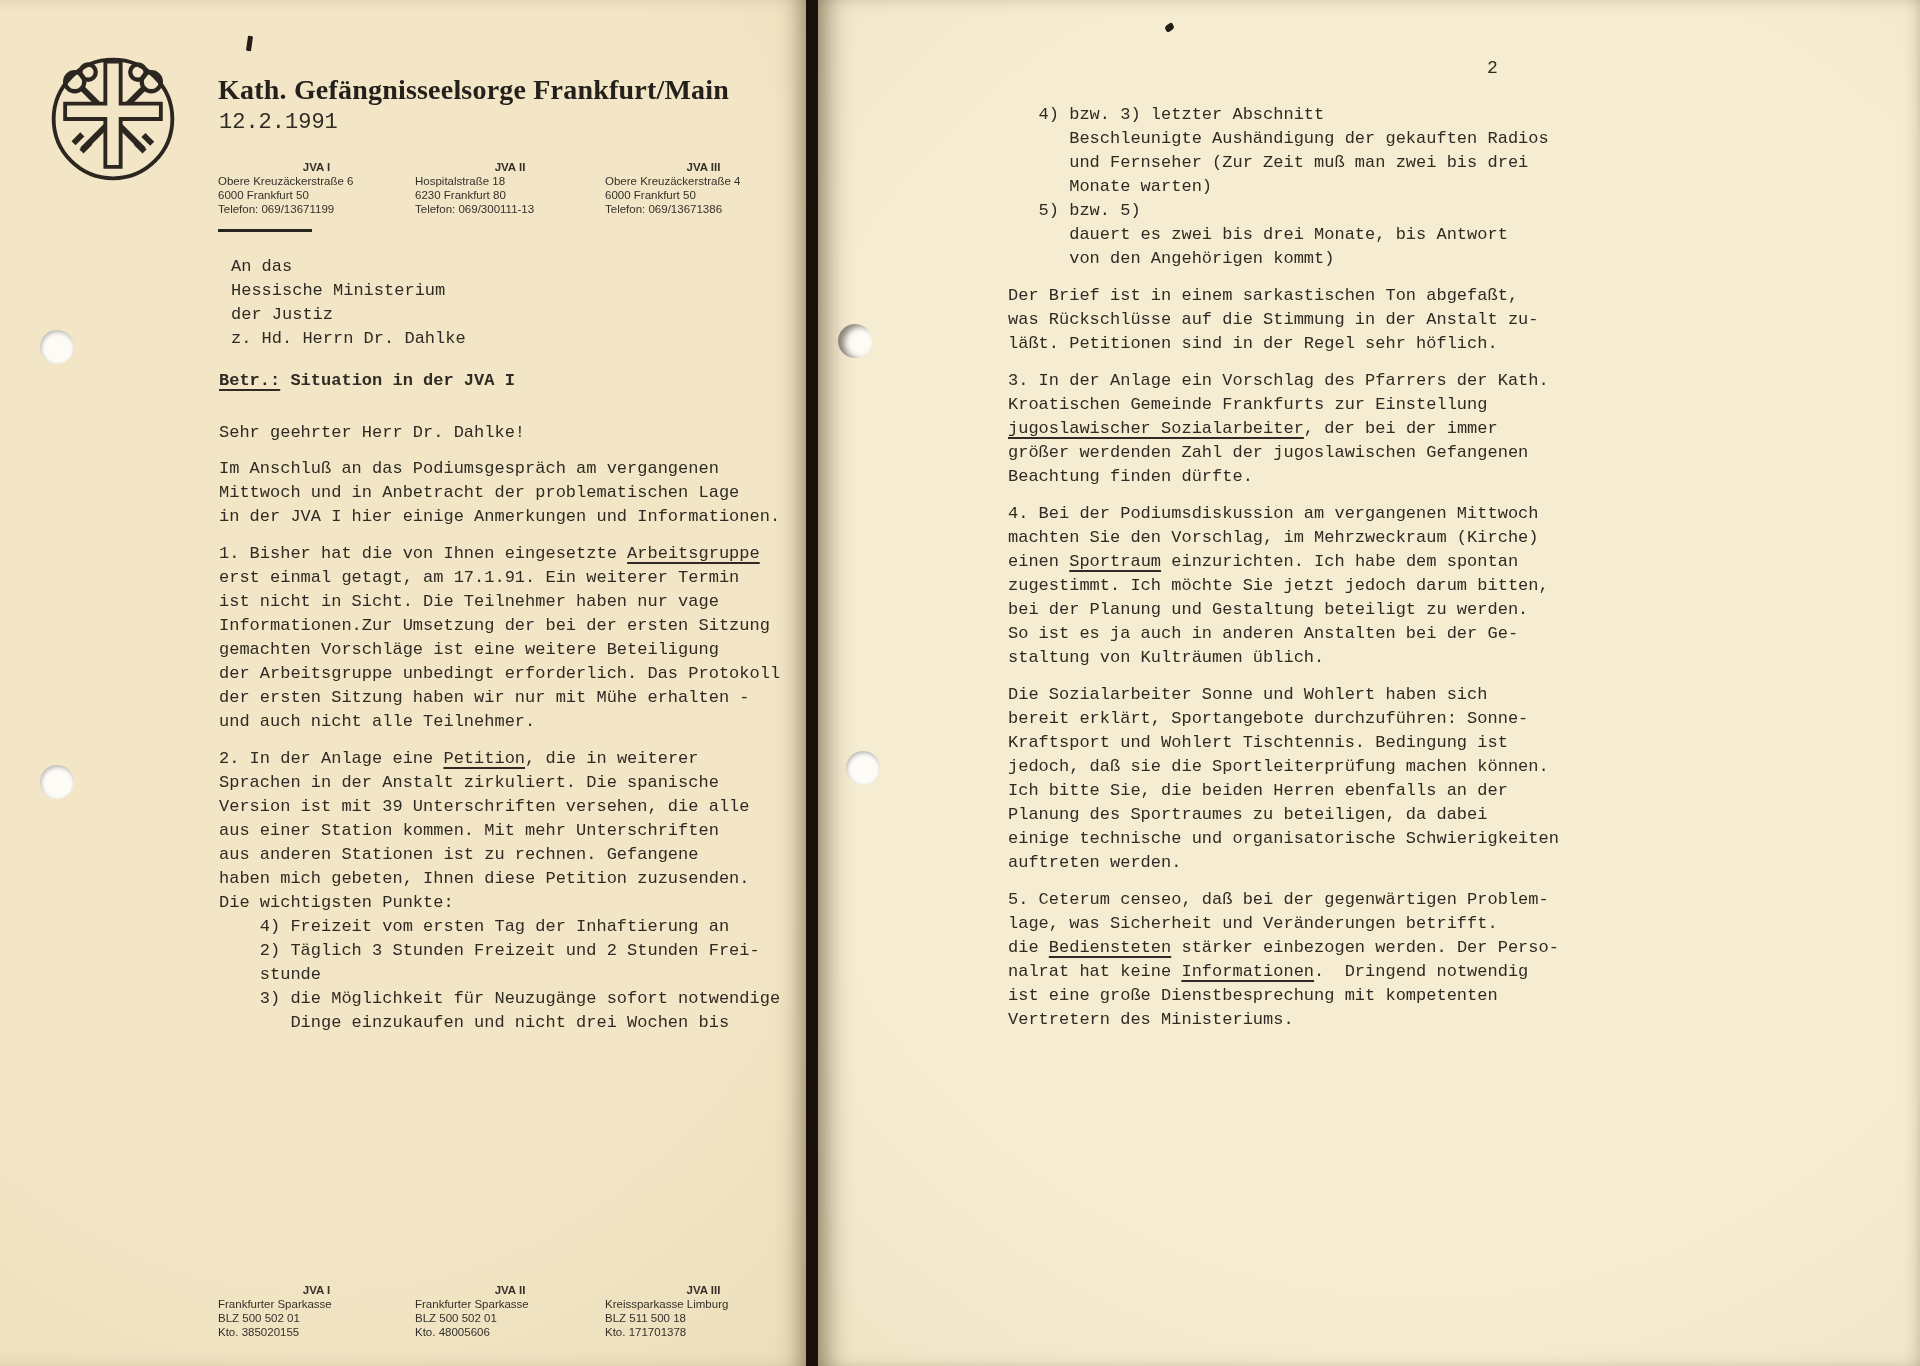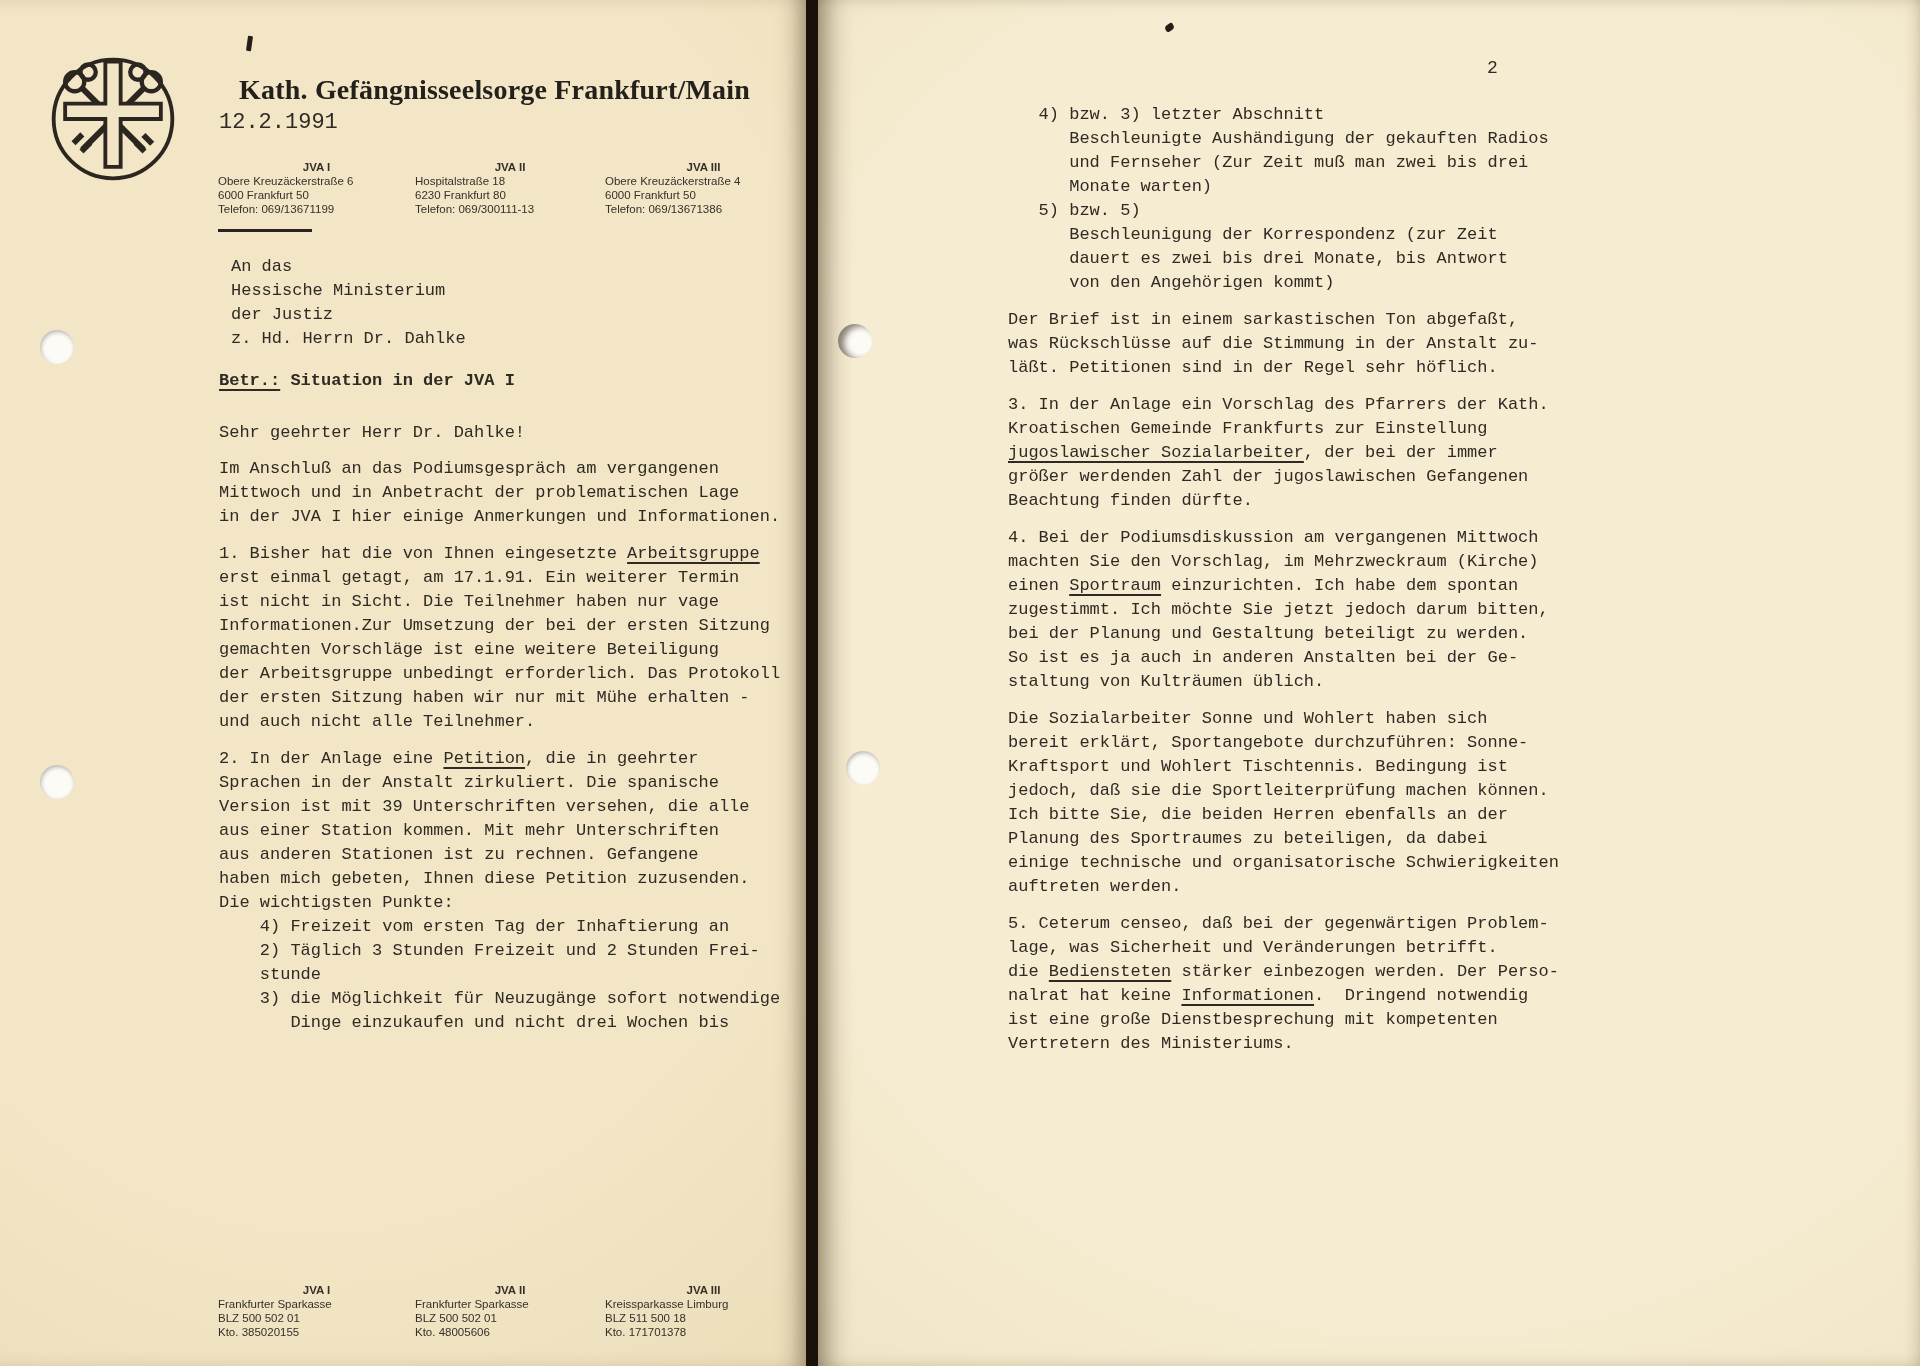--- a/index.html
+++ b/index.html
@@ -32,21 +32,21 @@
   .page-left  .hole-2 { left:40px; top:765px; }
   .page-right .hole-1 { left:20px; top:324px; box-shadow: inset 6px 2px 6px rgba(40,25,10,.55); }
   .page-right .hole-2 { left:28px; top:751px; }
 
   .logo { position:absolute; left:46px; top:52px; }
 
   .title {
     position:absolute; left:218px; top:74px;
     font-family:"Liberation Serif", serif;
     font-weight:700; font-size:28px; color:#24201c;
-    letter-spacing:0.2px; white-space:nowrap;margin-left:21px;
+    letter-spacing:0.2px; white-space:nowrap;
   }
   .mono { font-family:"Liberation Mono","DejaVu Sans Mono",monospace; color:#2f2a23; }
   .date { position:absolute; left:219px; top:110px; font-size:22px; }
 
   .addresses, .footer {
     position:absolute; left:218px; display:flex;
     font-size:11.5px; line-height:14px; color:#35302a;
   }
   .addresses { top:160px; }
   .footer    { top:1283px; }
@@ -150,21 +150,21 @@
           <div class="line"><span>1. Bisher hat die von Ihnen eingesetzte </span><span class="u">Arbeitsgruppe</span></div>
           <div class="line">erst einmal getagt, am 17.1.91. Ein weiterer Termin</div>
           <div class="line">ist nicht in Sicht. Die Teilnehmer haben nur vage</div>
           <div class="line">Informationen.Zur Umsetzung der bei der ersten Sitzung</div>
           <div class="line">gemachten Vorschläge ist eine weitere Beteiligung</div>
           <div class="line">der Arbeitsgruppe unbedingt erforderlich. Das Protokoll</div>
           <div class="line">der ersten Sitzung haben wir nur mit Mühe erhalten -</div>
           <div class="line">und auch nicht alle Teilnehmer.</div>
         </div>
         <div class="block">
-          <div class="line"><span>2. In der Anlage eine </span><span class="u">Petition</span><span>, die in geehrter</span></div>
+          <div class="line"><span>2. In der Anlage eine </span><span class="u">Petition</span><span>, die in weiterer</span></div>
           <div class="line">Sprachen in der Anstalt zirkuliert. Die spanische</div>
           <div class="line">Version ist mit 39 Unterschriften versehen, die alle</div>
           <div class="line">aus einer Station kommen. Mit mehr Unterschriften</div>
           <div class="line">aus anderen Stationen ist zu rechnen. Gefangene</div>
           <div class="line">haben mich gebeten, Ihnen diese Petition zuzusenden.</div>
           <div class="line">Die wichtigsten Punkte:</div>
           <div class="line">    4) Freizeit vom ersten Tag der Inhaftierung an</div>
           <div class="line">    2) Täglich 3 Stunden Freizeit und 2 Stunden Frei-</div>
           <div class="line">    stunde</div>
           <div class="line">    3) die Möglichkeit für Neuzugänge sofort notwendige</div>
@@ -201,21 +201,20 @@
   <div class="page page-right">
     <div class="pagenum mono">2</div>
 
     <div class="body body-p2 mono">
         <div class="block">
           <div class="line">   4) bzw. 3) letzter Abschnitt</div>
           <div class="line">      Beschleunigte Aushändigung der gekauften Radios</div>
           <div class="line">      und Fernseher (Zur Zeit muß man zwei bis drei</div>
           <div class="line">      Monate warten)</div>
           <div class="line">   5) bzw. 5)</div>
-          <div class="line">      Beschleunigung der Korrespondenz (zur Zeit</div>
           <div class="line">      dauert es zwei bis drei Monate, bis Antwort</div>
           <div class="line">      von den Angehörigen kommt)</div>
         </div>
         <div class="block">
           <div class="line">Der Brief ist in einem sarkastischen Ton abgefaßt,</div>
           <div class="line">was Rückschlüsse auf die Stimmung in der Anstalt zu-</div>
           <div class="line">läßt. Petitionen sind in der Regel sehr höflich.</div>
         </div>
         <div class="block">
           <div class="line">3. In der Anlage ein Vorschlag des Pfarrers der Kath.</div>

